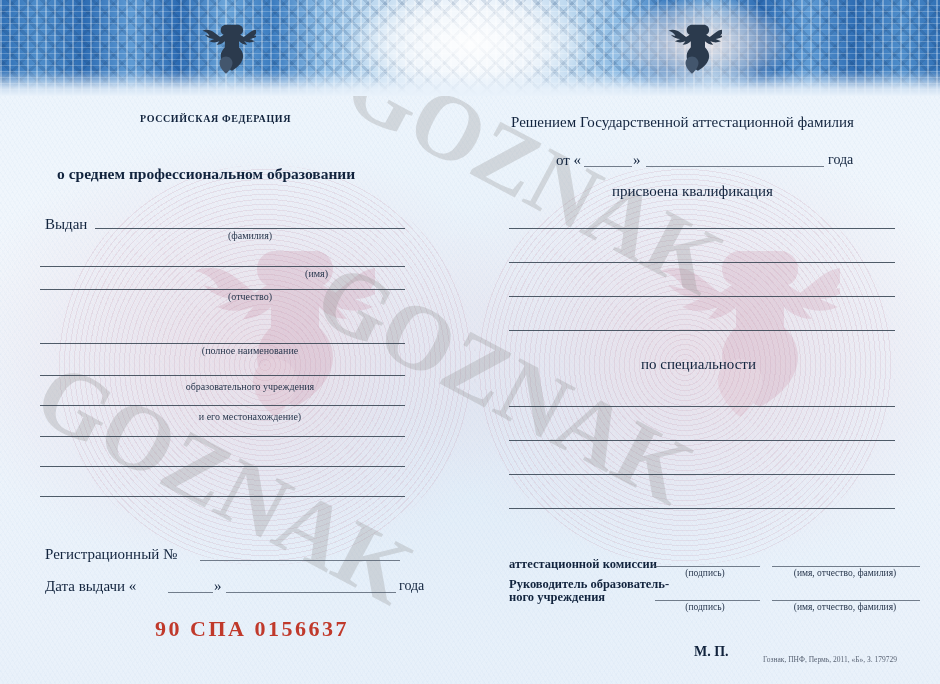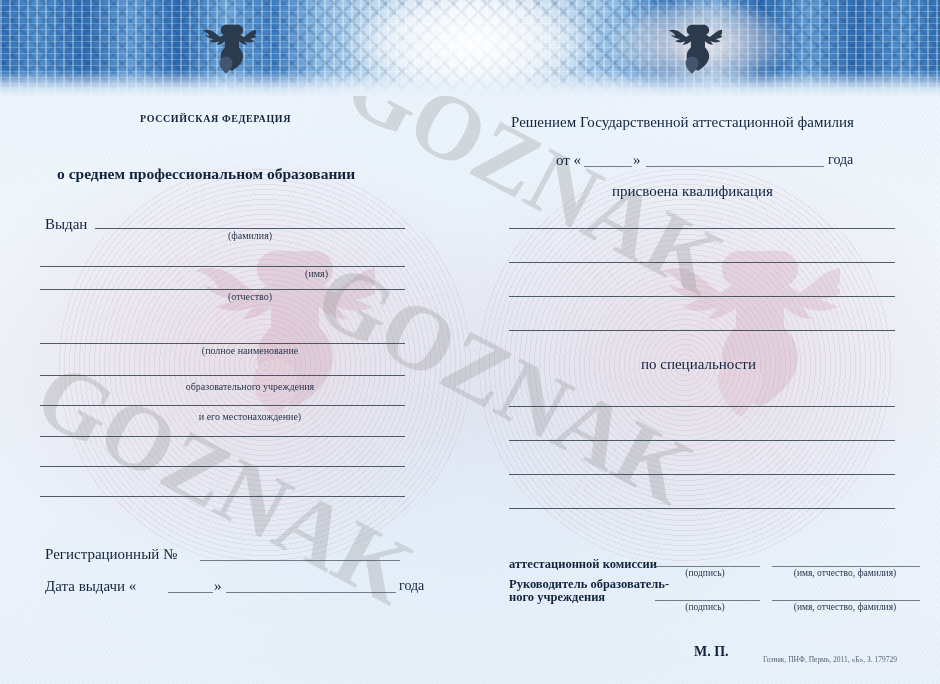--- a/index.html
+++ b/index.html
@@ -268,20 +268,21 @@
 
     <div class="txt t-reg">Регистрационный №</div>
     <div class="rule thin" style="left:200px; top:560px; width:200px;"></div>
 
     <div class="txt t-date">Дата выдачи «</div>
     <div class="rule thin" style="left:168px; top:592px; width:45px;"></div>
     <div class="txt" style="left:214px; top:578px; font-size:15px;">»</div>
     <div class="rule thin" style="left:226px; top:592px; width:170px;"></div>
     <div class="txt t-goda-l">года</div>
 
+    <div class="serial">90 СПА 0156637</div>
 
     <div class="txt t-resh">Решением Государственной аттестационной фамилия</div>
 
     <div class="txt t-ot">от «</div>
     <div class="rule thin" style="left:584px; top:166px; width:48px;"></div>
     <div class="txt" style="left:633px; top:152px; font-size:15px;">»</div>
     <div class="rule thin" style="left:646px; top:166px; width:178px;"></div>
     <div class="txt t-goda-r">года</div>
 
     <div class="txt t-prisv">присвоена квалификация</div>

